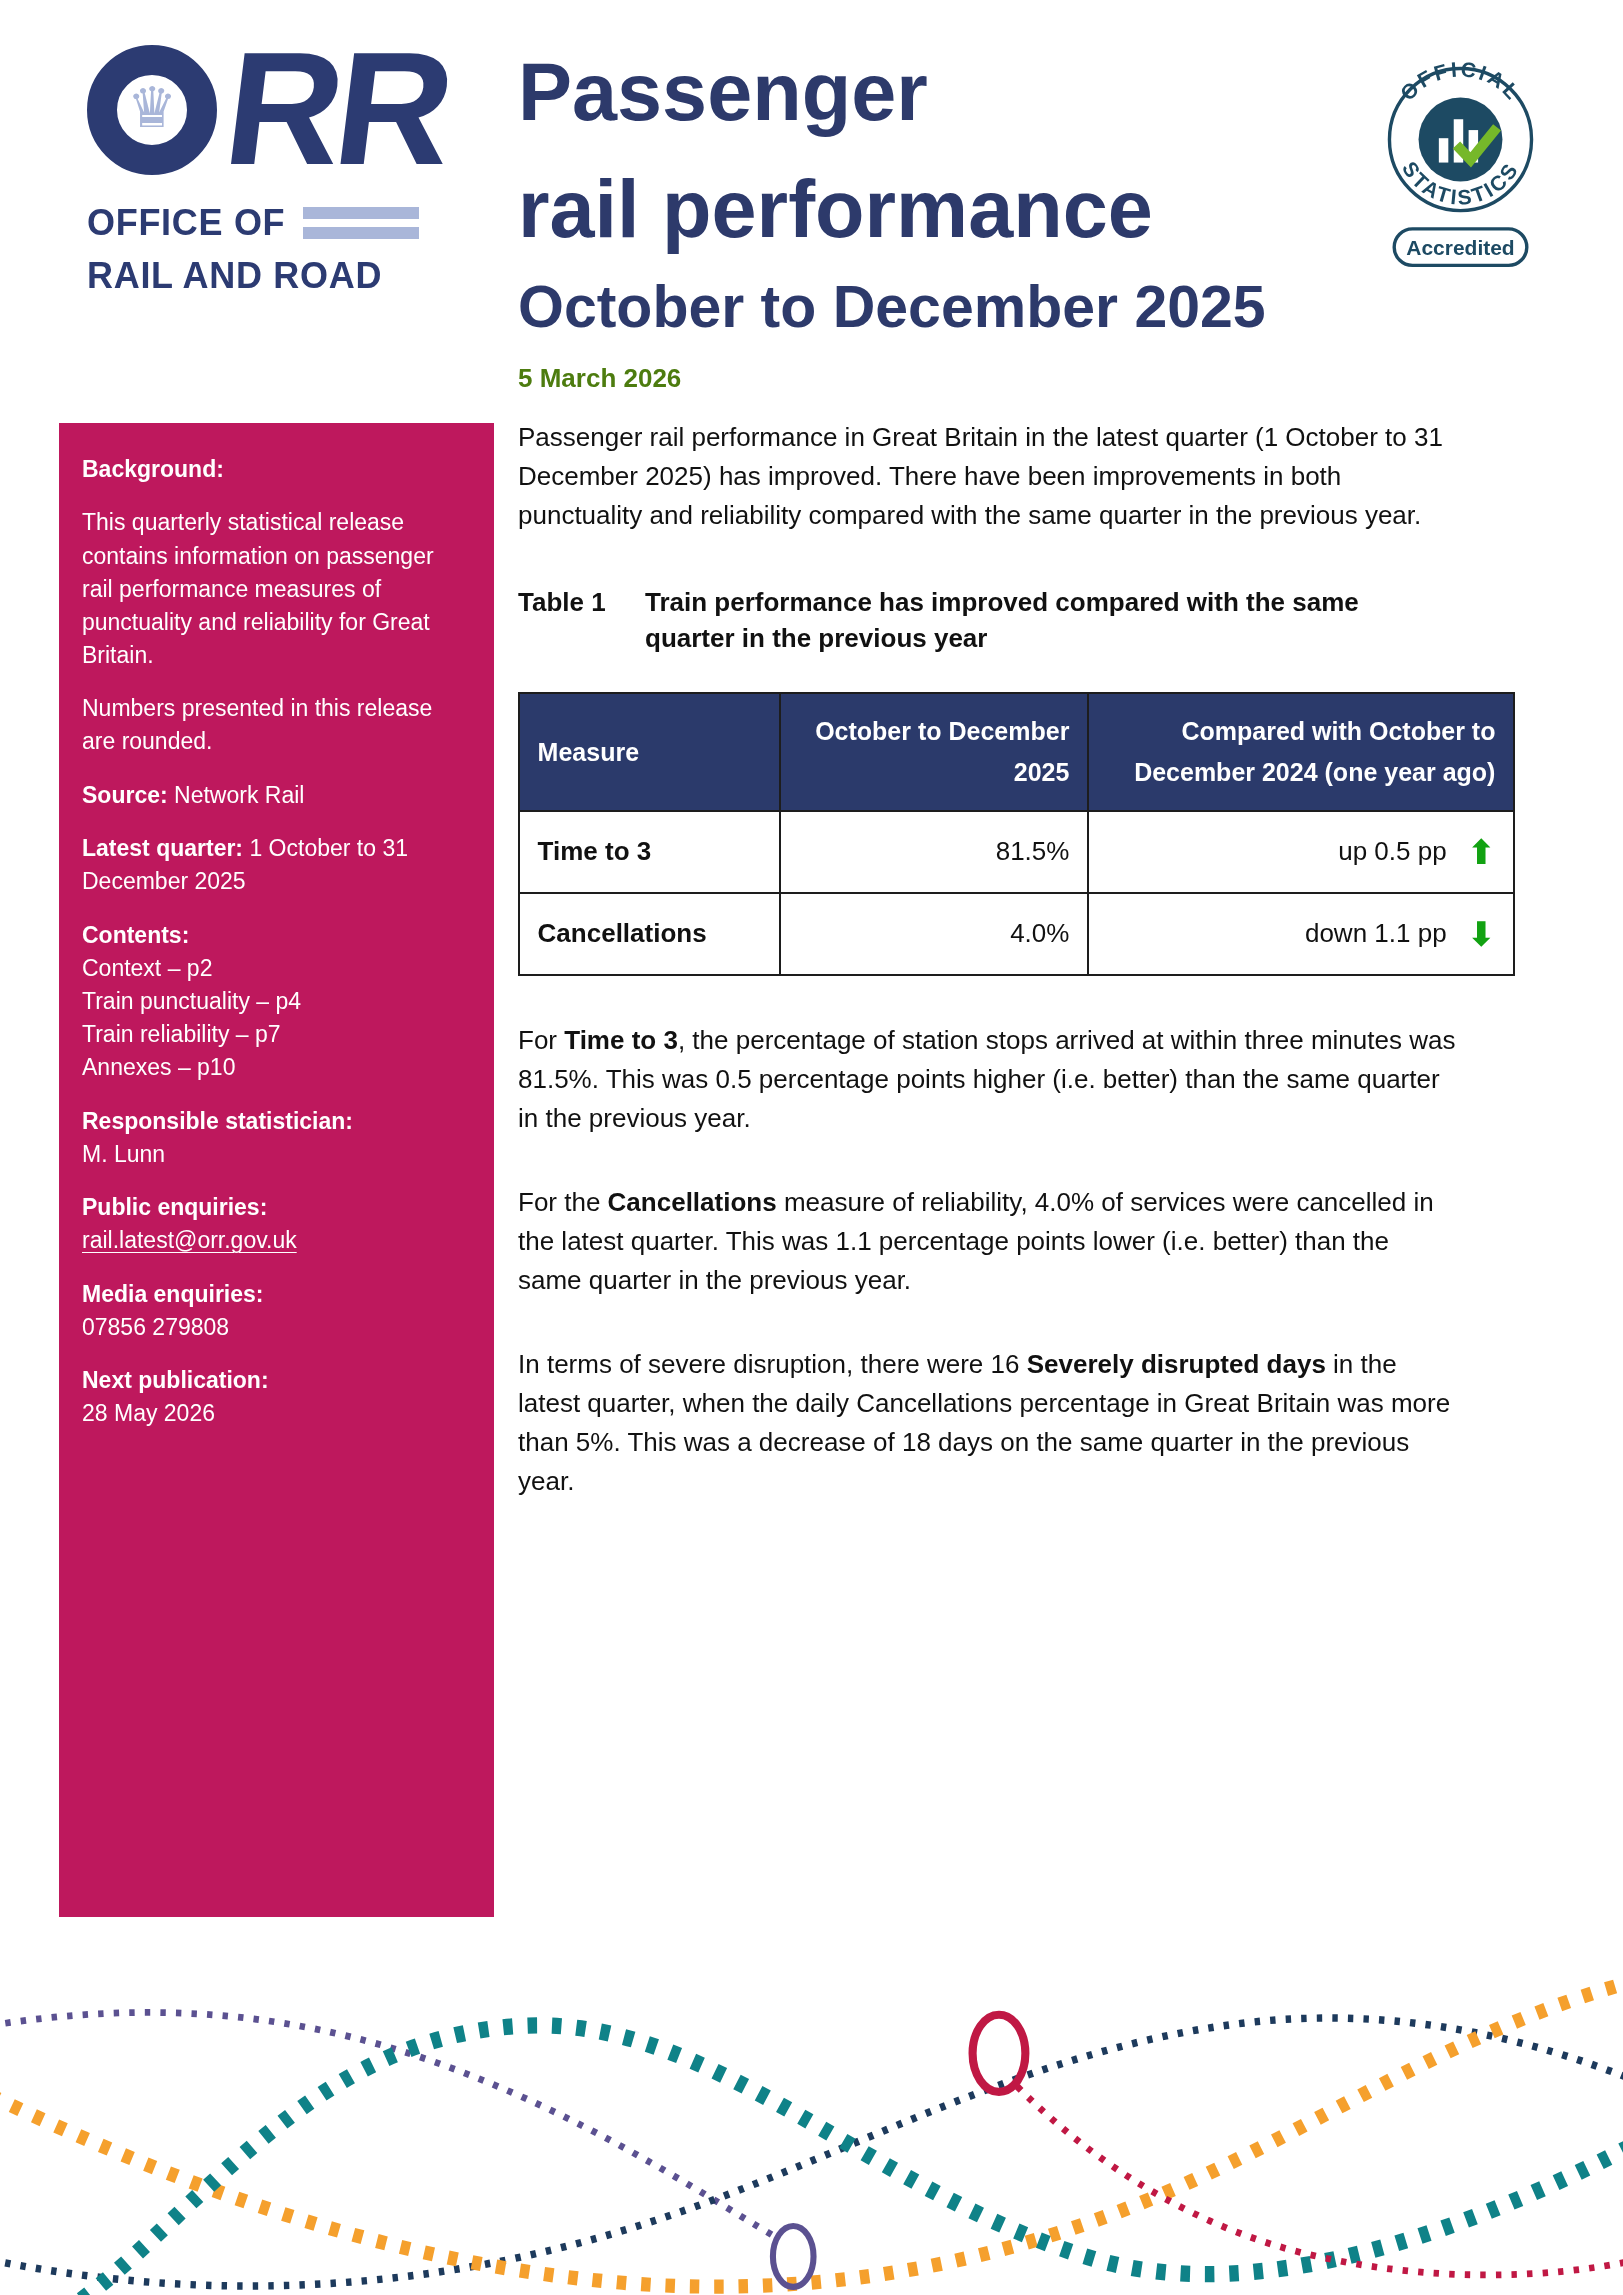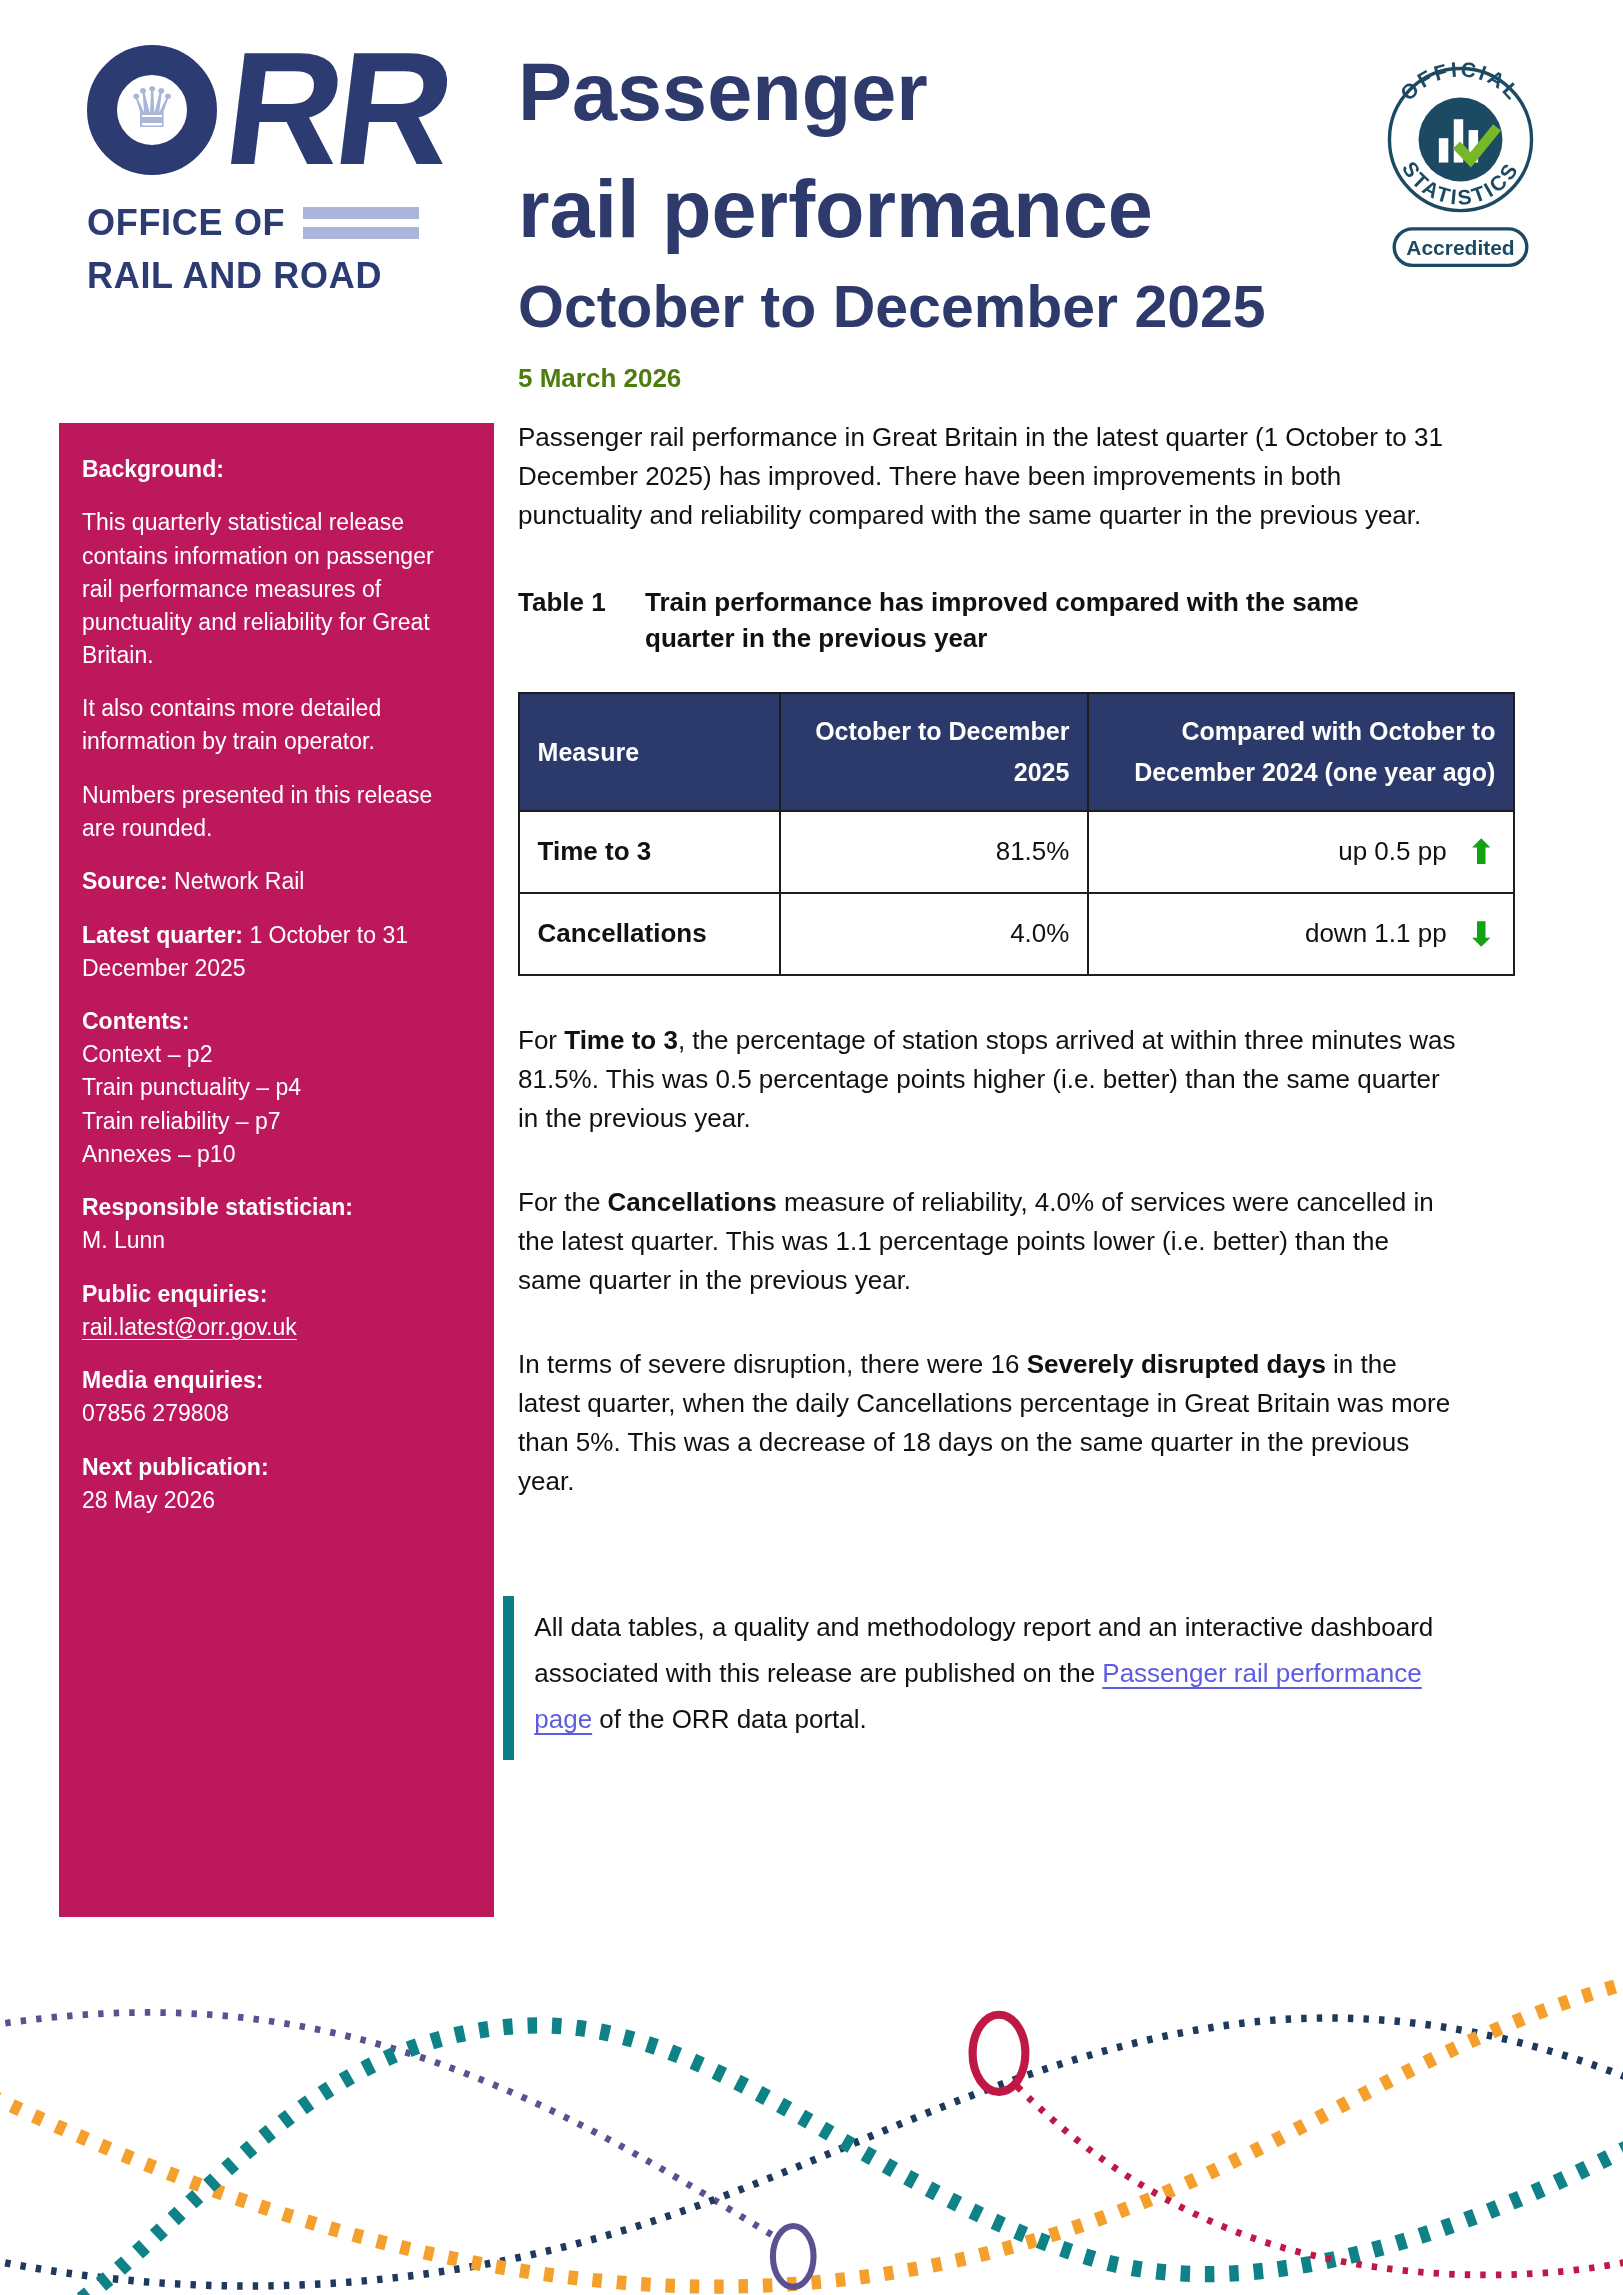--- a/index.html
+++ b/index.html
@@ -124,21 +124,20 @@
       <rect x="144" y="108" width="14" height="48" fill="#ffffff"></rect>
       <polyline points="126,130 147,152 186,104" fill="none" stroke="#76b82a" stroke-width="15"></polyline>
     </g>
     <rect x="34" y="254" width="196" height="54" rx="27" fill="#ffffff" stroke="#1d4a63" stroke-width="5"></rect>
     <text x="132" y="292" text-anchor="middle" class="badge-pill-text">Accredited</text>
   </svg>
 
   <aside class="sidebar">
     <p class="sb-b">Background:</p>
     <p>This quarterly statistical release contains information on passenger rail performance measures of punctuality and reliability for Great Britain.</p>
-    <p>It also contains more detailed information by train operator.</p>
     <p>Numbers presented in this release are rounded.</p>
     <p><span class="sb-b">Source:</span><span> Network Rail</span></p>
     <p><span class="sb-b">Latest quarter:</span><span> 1 October to 31 December 2025</span></p>
     <p class="sb-line sb-b">Contents:</p>
     <p class="sb-line">Context – p2</p>
     <p class="sb-line">Train punctuality – p4</p>
     <p class="sb-line">Train reliability – p7</p>
     <p style="margin-bottom:20.3px;">Annexes – p10</p>
     <p>
         <span class="sb-b block">Responsible statistician:</span>
@@ -197,21 +196,20 @@
             </span>
           </td>
         </tr>
       </tbody>
     </table>
 
     <p class="body-p para-gap" style="margin-top:62px;"><span>For </span><span style="font-weight: bold;">Time to 3</span><span>, the percentage of station stops arrived at within three minutes was 81.5%. This was 0.5 percentage points higher (i.e. better) than the same quarter in the previous year.</span></p>
     <p class="body-p para-gap"><span>For the </span><span style="font-weight: bold;">Cancellations</span><span> measure of reliability, 4.0% of services were cancelled in the latest quarter. This was 1.1 percentage points lower (i.e. better) than the same quarter in the previous year.</span></p>
     <p class="body-p para-gap"><span>In terms of severe disruption, there were 16 </span><span style="font-weight: bold;">Severely disrupted days</span><span> in the latest quarter, when the daily Cancellations percentage in Great Britain was more than 5%. This was a decrease of 18 days on the same quarter in the previous year.</span></p>
 
-    <div class="callout"><span>All data tables, a quality and methodology report and an interactive dashboard associated with this release are published on the </span><a href="#" class="inline-link">Passenger rail performance page</a><span> of the ORR data portal.</span></div>
   </main>
 
   <svg class="footer-waves" viewBox="0 0 2398 520">
     <path class="w-purple" d="M -15 122 C 210 86, 420 98, 640 175 C 860 252, 1030 366, 1142 432" fill="none" stroke-width="10" stroke-dasharray="8 15"></path>
     <path class="w-navy" d="M -15 468 C 300 532, 620 516, 920 425 C 1230 332, 1500 158, 1840 118 C 2060 92, 2260 140, 2420 205" fill="none" stroke-width="11" stroke-dasharray="8 15"></path>
     <path class="w-orange" d="M -15 225 C 260 355, 560 472, 920 502 C 1240 528, 1520 462, 1760 352 C 1980 252, 2170 120, 2420 55" fill="none" stroke-width="21" stroke-dasharray="14 22"></path>
     <path class="w-teal" d="M 30 585 C 260 470, 420 135, 780 122 C 1060 112, 1290 372, 1620 468 C 1860 536, 2160 430, 2420 295" fill="none" stroke-width="24" stroke-dasharray="14 22"></path>
     <path class="w-crimson" d="M 1503 212 C 1620 330, 1765 418, 1925 458 C 2105 502, 2285 497, 2420 468" fill="none" stroke-width="10" stroke-dasharray="8 15"></path>
     <ellipse class="w-crimson" cx="1476" cy="163" rx="39" ry="57" fill="none" stroke-width="12"></ellipse>
     <ellipse class="w-purple" cx="1172" cy="463" rx="30" ry="45" fill="none" stroke-width="9"></ellipse>

